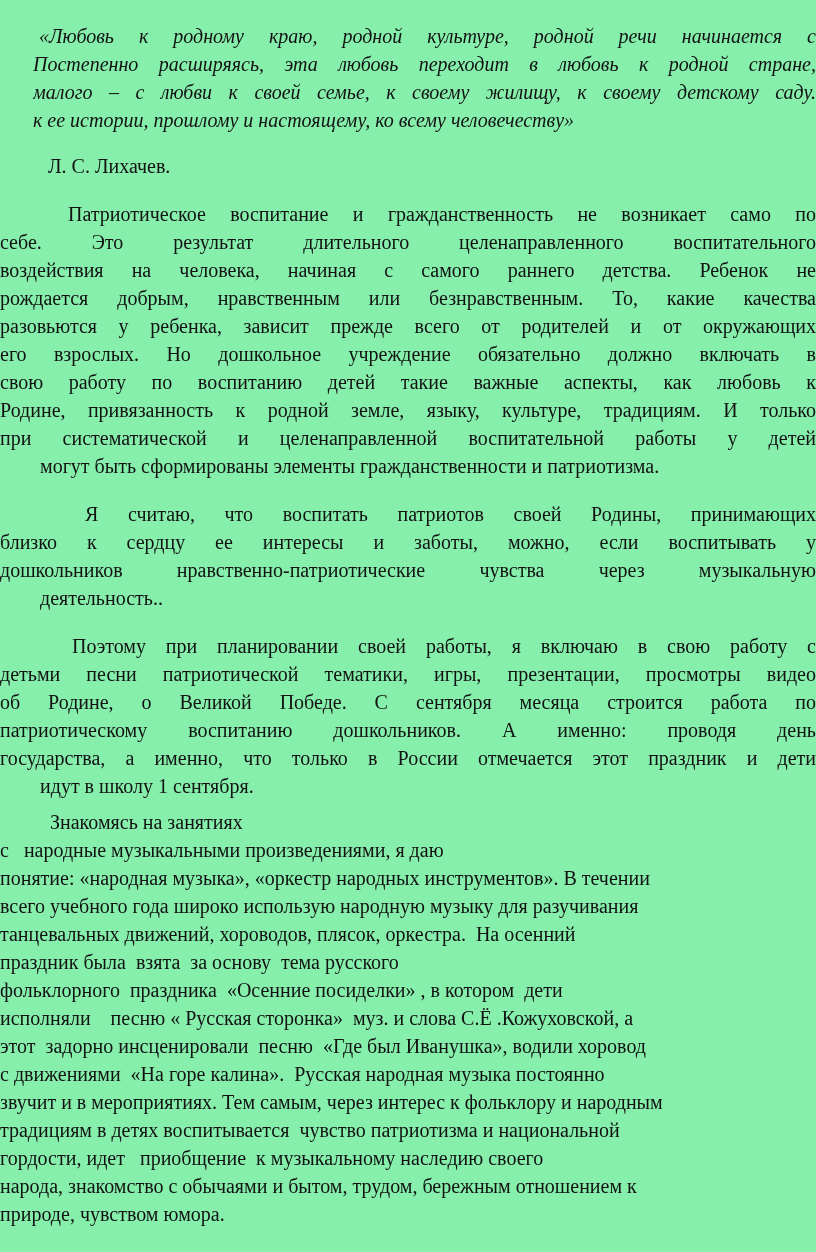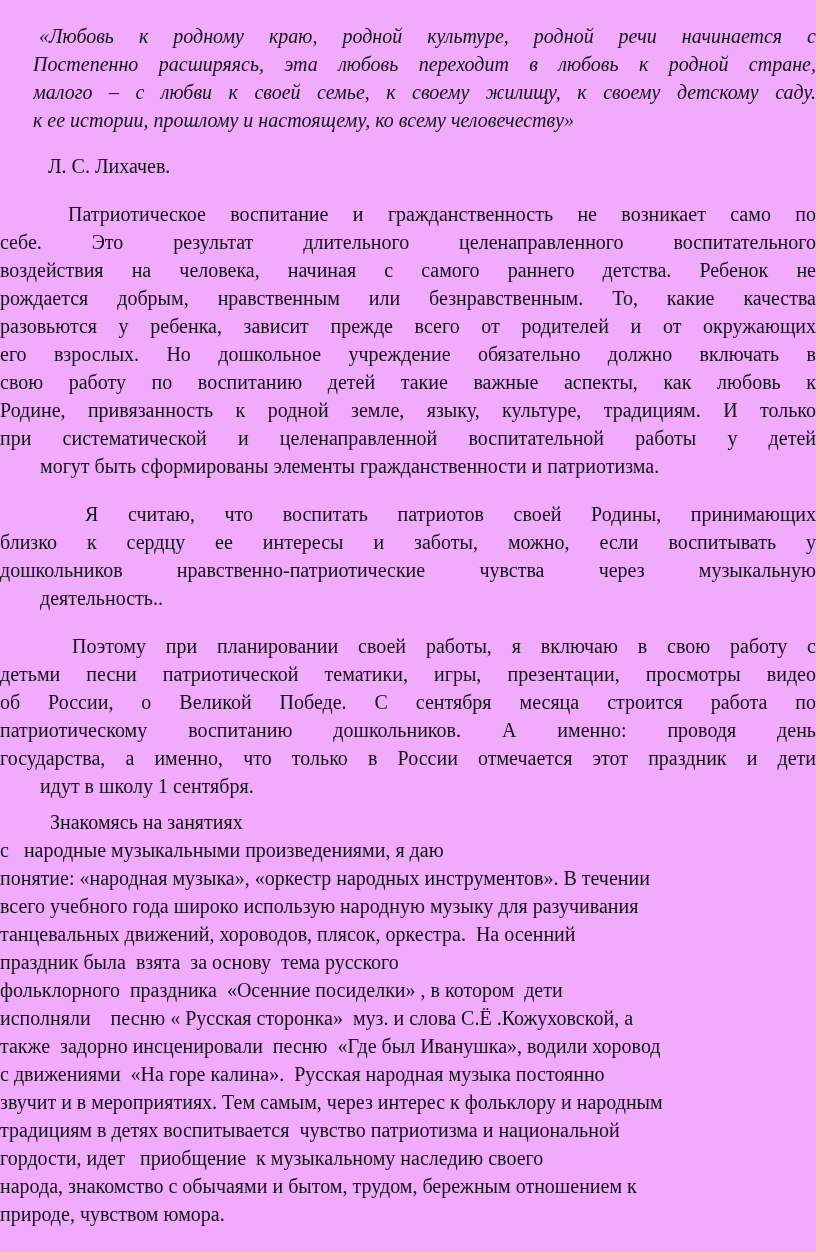--- a/index.html
+++ b/index.html
@@ -4,21 +4,21 @@
 <style>
   html, body {
     margin: 0;
     padding: 0;
     background: #ffffff;
   }
   .page {
     position: relative;
     width: 816px;
     height: 1252px;
-    background: #f0abfc;
+    background: #86efac;
     color: #121212;
     font-family: "Liberation Serif", "DejaVu Serif", serif;
     overflow: hidden;
     box-sizing: border-box;
     padding-top: 22px;
   }
   .line {
     height: 28px;
     line-height: 28px;
     font-size: 20px;
@@ -88,36 +88,36 @@
   <div class="para p2">
       <div class="line first">Я считаю, что воспитать патриотов своей Родины, принимающих</div>
       <div class="line">близко к сердцу ее интересы и заботы, можно, если воспитывать у</div>
       <div class="line">дошкольников нравственно-патриотические чувства через музыкальную</div>
       <div class="line last">деятельность..</div>
     </div>
 
   <div class="para p3">
       <div class="line first">Поэтому при планировании своей работы, я включаю в свою работу с</div>
       <div class="line">детьми песни патриотической тематики, игры, презентации, просмотры видео</div>
-      <div class="line">об России, о  Великой Победе. С сентября месяца строится работа по</div>
+      <div class="line">об Родине, о  Великой Победе. С сентября месяца строится работа по</div>
       <div class="line">патриотическому воспитанию дошкольников. А именно: проводя день</div>
       <div class="line">государства, а именно, что только в России отмечается этот праздник и дети</div>
       <div class="line last">идут в школу 1 сентября.</div>
     </div>
 
   <div class="free">
       <div class="line first">Знакомясь на занятиях</div>
       <div class="line">с   народные музыкальными произведениями, я даю</div>
       <div class="line">понятие: «народная музыка», «оркестр народных инструментов». В течении</div>
       <div class="line">всего учебного года широко использую народную музыку для разучивания</div>
       <div class="line">танцевальных движений, хороводов, плясок, оркестра.  На осенний</div>
       <div class="line">праздник была  взята  за основу  тема русского</div>
       <div class="line">фольклорного  праздника  «Осенние посиделки» , в котором  дети</div>
       <div class="line">исполняли    песню « Русская сторонка»  муз. и слова С.Ё .Кожуховской, а</div>
-      <div class="line">также  задорно инсценировали  песню  «Где был Иванушка», водили хоровод</div>
+      <div class="line">этот  задорно инсценировали  песню  «Где был Иванушка», водили хоровод</div>
       <div class="line">с движениями  «На горе калина».  Русская народная музыка постоянно</div>
       <div class="line">звучит и в мероприятиях. Тем самым, через интерес к фольклору и народным</div>
       <div class="line">традициям в детях воспитывается  чувство патриотизма и национальной</div>
       <div class="line">гордости, идет   приобщение  к музыкальному наследию своего</div>
       <div class="line">народа, знакомство с обычаями и бытом, трудом, бережным отношением к</div>
       <div class="line last">природе, чувством юмора.</div>
     </div>
 </div>
 
 </body></html>

